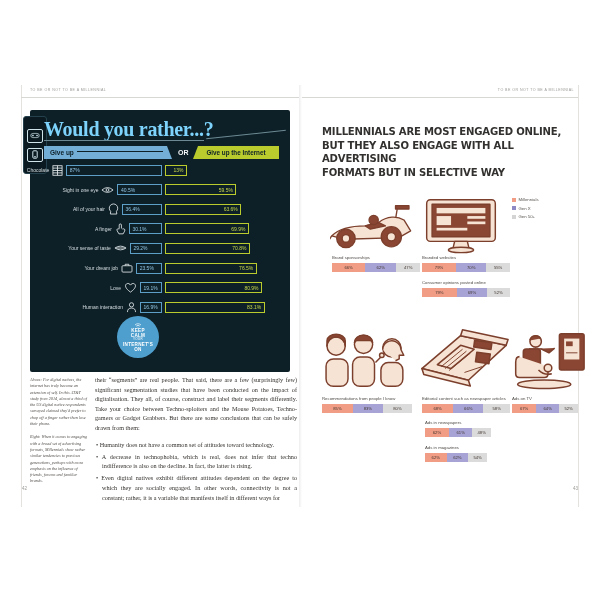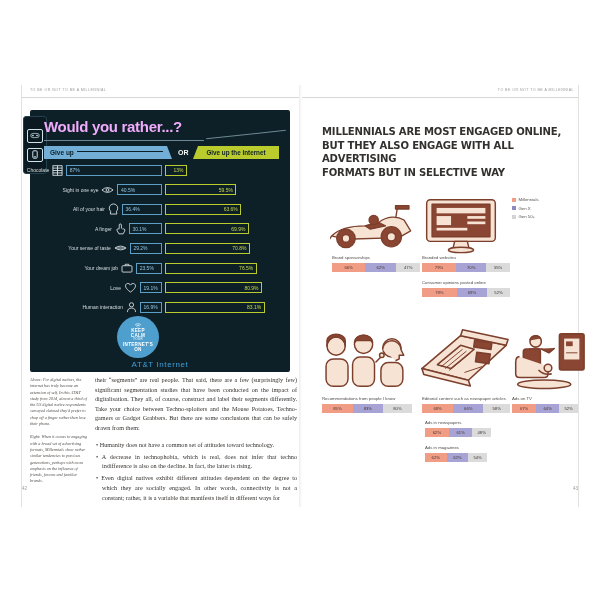--- a/index.html
+++ b/index.html
@@ -15,22 +15,22 @@
   .pageno{position:absolute;top:486px;font-size:4.6px;color:#9b9b98;}
 
   
   .panel{position:absolute;left:30px;top:110px;width:260px;height:262px;
          background:#0d2027;border-radius:2px;}
   .sidetab{position:absolute;left:-7px;top:6px;width:22px;height:56px;background:#0a1a20;
            border:1px solid #24414d;border-radius:3px;display:flex;flex-direction:column;
            align-items:center;justify-content:center;gap:5px;}
   .tabicon{width:14px;height:12px;border:1px solid #cfe3ea;border-radius:2px;
            display:flex;align-items:center;justify-content:center;color:#cfe3ea;}
-  .wyr-title{position:absolute;left:14px;top:8px;color:#f0abfc;font-size:15px;font-weight:bold;
-             font-family:Liberation Sans, sans-serif;letter-spacing:-0.3px;}
+  .wyr-title{position:absolute;left:14px;top:8px;color:#7dd3fc;font-size:20px;font-weight:bold;
+             font-family:Liberation Serif, serif;letter-spacing:-0.3px;}
   .title-line{position:absolute;left:176px;top:24px;width:80px;height:1px;background:#6d8a94;
               transform:rotate(-6deg);}
   .title-underline{position:absolute;left:14px;top:30px;width:160px;height:1px;background:#6d8a94;}
 
   .optionA{position:absolute;left:14px;top:36px;width:128px;height:13px;background:#72aed6;
            color:#0d2027;font-size:6.5px;font-weight:bold;display:flex;align-items:center;
            padding:0 6px;box-sizing:border-box;
            clip-path:polygon(0 0,calc(100% - 5px) 0,100% 100%,0 100%);}
   .gu-line{flex:1;border-bottom:1px solid #0d2027;margin:0 3px 3px 3px;}
   .or-label{position:absolute;left:148px;top:39px;color:#f4f8f9;font-size:7px;font-weight:bold;}
@@ -245,21 +245,20 @@
       <path d="M2,6 A8.5,8.5 0 0 1 14,6"></path>
         <path d="M4.5,8.3 A5,5 0 0 1 11.5,8.3"></path>
         <circle cx="8" cy="10.6" r="0.9" fill="#ffffff" stroke="none"></circle>
     </svg>
     <span class="b1">KEEP</span>
     <span class="b1">CALM</span>
     <span class="b2">YOUR</span>
     <span class="b1">INTERNET'S</span>
     <span class="b1">ON</span>
   </div>
-  <div class="brandline">AT&amp;T Internet</div>
 </div>
 
 <div class="margin-notes">
   <p>Above: For digital natives, the internet has truly become an extension of self. In this AT&amp;T study from 2014, almost a third of the US digital native respondents surveyed claimed they'd prefer to chop off a finger rather than lose their phone.</p>
   <p>Right: When it comes to engaging with a broad set of advertising formats, Millennials show rather similar tendencies to previous generations, perhaps with more emphasis on the influence of friends, forums and familiar brands.</p>
 </div>
 <div class="bodycol">
   <p class="para">their “segments” are real people. That said, there are a few (surprisingly few) significant segmentation studies that have been conducted on the impact of digitalisation. They all, of course, construct and label their segments differently. Take your choice between Techno-sploiters and the Mouse Potatoes, Techno-gamers or Gadget Grabbers. But there are some conclusions that can be safely drawn from them:</p>
   <div id="body-bullets">
       <div class="bullet">Humanity does not have a common set of attitudes toward technology.</div>

